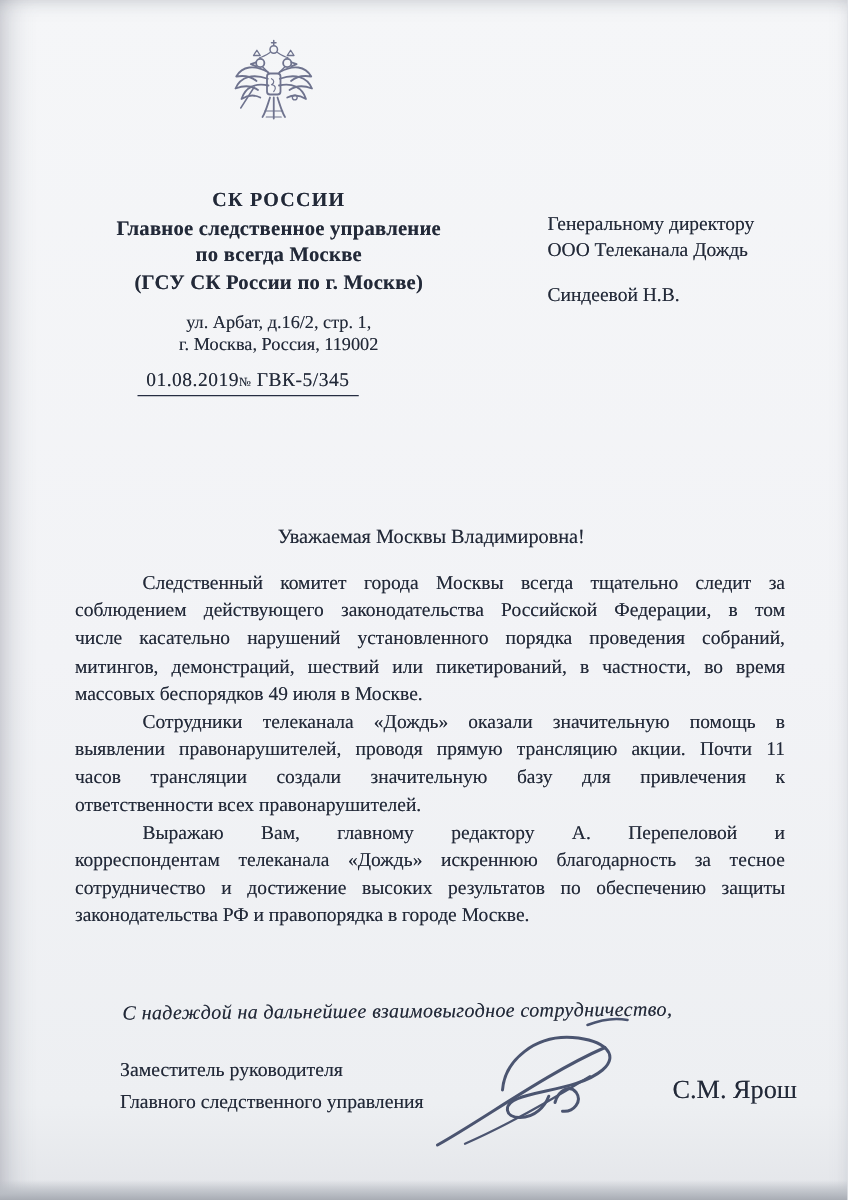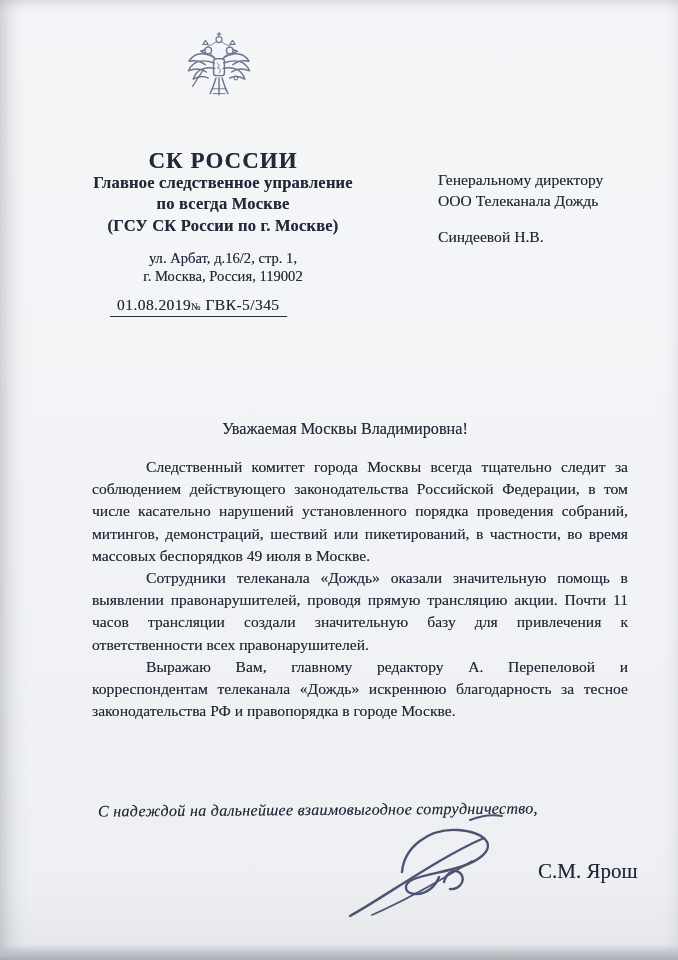--- a/index.html
+++ b/index.html
@@ -8,32 +8,32 @@
     font-family:"Liberation Serif","DejaVu Serif",serif;color:#222938;}
   .photo::before{content:"";position:absolute;inset:0;pointer-events:none;
     box-shadow:inset 18px 0 26px -18px rgba(90,95,110,.45), inset -10px 0 18px -14px rgba(120,125,140,.25), inset 0 10px 16px -12px rgba(150,155,165,.5);}
   .edge-bottom{position:absolute;left:0;right:0;bottom:0;height:16px;
     background:linear-gradient(180deg,rgba(160,164,172,0) 0%,#b9bdc4 70%,#a8acb4 100%);}
   .abs{position:absolute;}
   .ink{color:#222938;text-shadow:0 0 .5px rgba(34,41,56,.55);}
   
   .org{left:48px;top:150px;width:350px;text-align:center;font-weight:bold;
     font-size:16.5px;line-height:21.5px;letter-spacing:.2px;}
-  .org .t1{font-size:23px;letter-spacing:1px;}
+  .org .t1{font-size:16px;letter-spacing:1px;}
   .addr{left:48px;top:249px;width:350px;text-align:center;font-size:14.6px;line-height:18px;}
   .dateline{left:110px;top:296px;font-size:15.6px;letter-spacing:.4px;
     border-bottom:1.7px solid #262d42;padding:0 7px 2px 7px;}
   .dateline .num-sign{font-size:10px;}
   
   .addressee{left:410px;top:170px;font-size:15.6px;line-height:20.5px;margin-left:28px;}
   .addressee .name{margin-top:16px;}
   
   .salutation{left:62px;top:420px;width:566px;text-align:center;font-size:16.2px;}
   .body{left:60px;top:456px;width:568px;font-size:15.6px;line-height:22.2px;}
-  .body .line{text-align:justify;text-align-last:justify;margin-left:32px;}
+  .body .line{text-align:justify;text-align-last:justify;}
   .body .line.first{text-indent:54px;}
   .body .line.last{text-align-last:left;}
   
   .valediction{left:98px;top:801px;font-size:16px;font-style:italic;letter-spacing:.3px;transform:rotate(-.4deg);}
   .signer{left:96px;top:844px;font-size:15.8px;line-height:25px;}
   .signer-name{left:538px;top:859px;font-size:21px;}
   .sig{left:342px;top:800px;width:195px;height:120px;}
   .emblem{left:183px;top:28px;width:72px;height:88px;}
 </style>
 </head>
@@ -107,26 +107,31 @@
       </div>
       <div>
         <div class="line first">Сотрудники телеканала «Дождь» оказали значительную помощь в</div>
         <div class="line">выявлении правонарушителей, проводя прямую трансляцию акции. Почти 11</div>
         <div class="line">часов трансляции создали значительную базу для привлечения к</div>
         <div class="line last">ответственности всех правонарушителей.</div>
       </div>
       <div>
         <div class="line first">Выражаю Вам, главному редактору А. Перепеловой и</div>
         <div class="line">корреспондентам телеканала «Дождь» искреннюю благодарность за тесное</div>
+        <div class="line">сотрудничество и достижение высоких результатов по обеспечению защиты</div>
         <div class="line last">законодательства РФ и правопорядка в городе Москве.</div>
       </div>
     </div>
 
   <div class="abs valediction ink">С надеждой на дальнейшее взаимовыгодное сотрудничество,</div>
 
+  <div class="abs signer ink">
+    <div>Заместитель руководителя</div>
+    <div>Главного следственного управления</div>
+  </div>
 
   <svg class="abs sig" viewBox="0 0 195 120" fill="none" stroke="#3e4866" stroke-width="2.4" stroke-linecap="round" stroke-linejoin="round" opacity="0.92">
     <path d="M128 20 C 138 16 150 14 160 16" stroke-width="2"></path>
     <path d="M60 72 C 62 48 86 28 116 30 C 142 32 154 44 140 56 C 122 71 88 72 72 79 C 60 84 62 94 74 94 C 86 94 94 85 97 77"></path>
     <path d="M102 82 C 105 71 114 68 119 74 C 124 81 117 90 108 89"></path>
     <path d="M8 116 C 44 96 96 58 142 38"></path>
     <path d="M30 115 C 62 101 104 77 130 61" stroke-width="1.8"></path>
   </svg>
 
   <div class="abs signer-name ink">С.М. Ярош</div>

